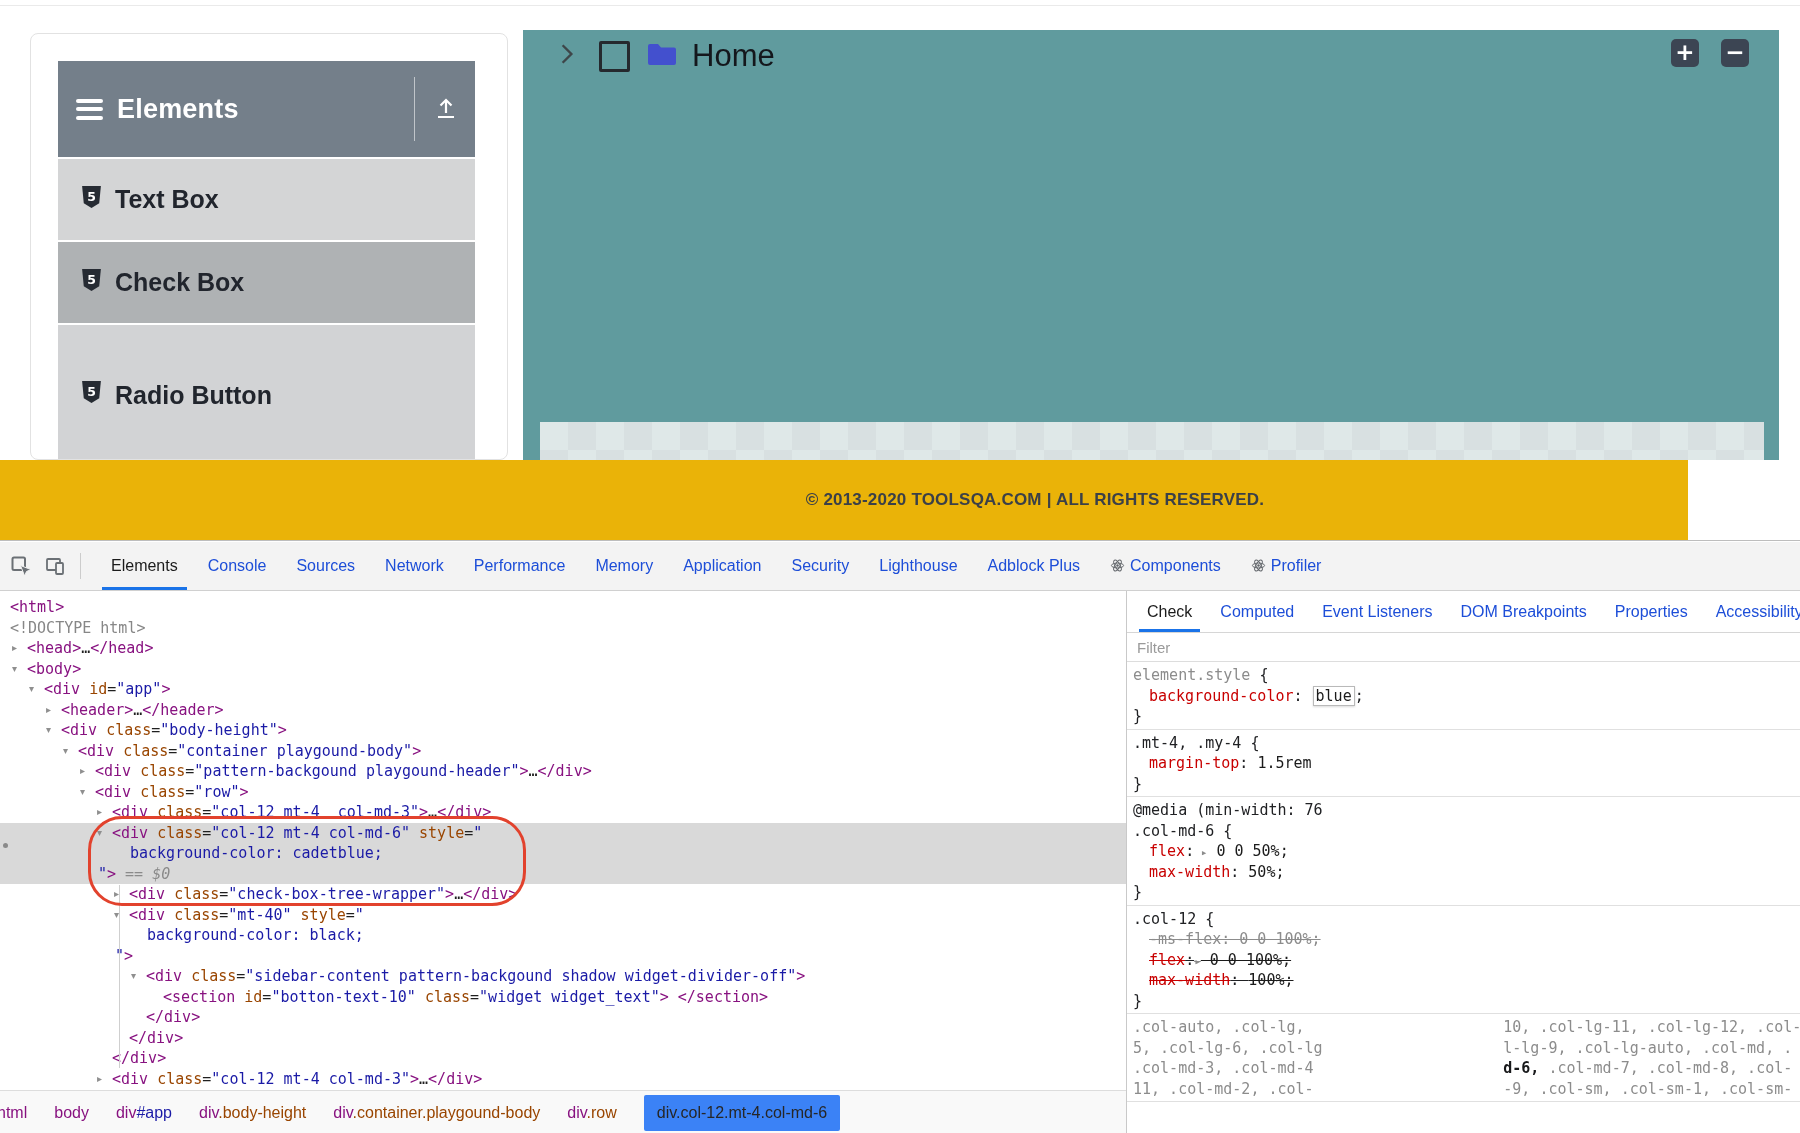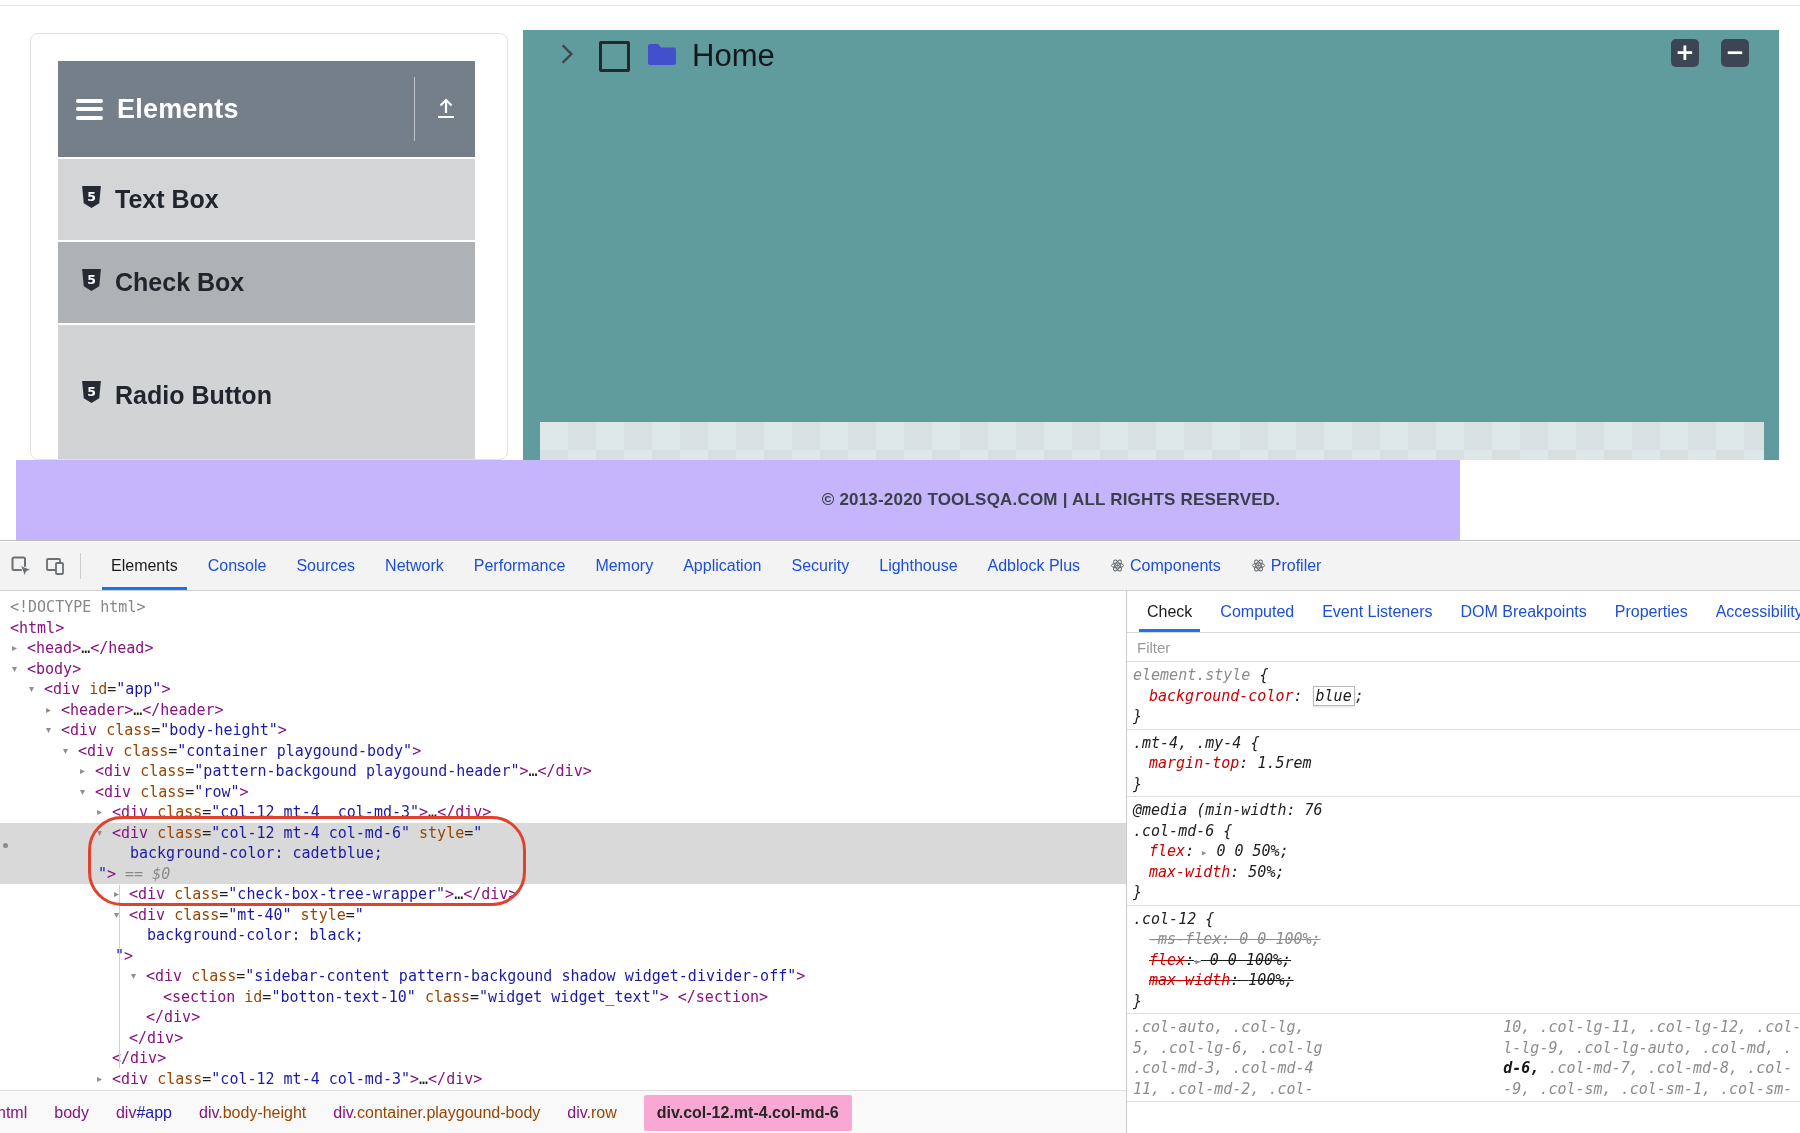--- a/index.html
+++ b/index.html
@@ -29,21 +29,21 @@
   .node-label{margin-left:14px;font-size:31px;color:#14171c;}
   .zoom-btn{position:absolute;top:9px;width:28px;height:28px;background:#3c4553;border-radius:5px;
             color:#fff;font-size:23px;font-weight:700;text-align:center;line-height:26px;
             font-family:"DejaVu Sans",sans-serif;cursor:default;}
   .zoom-in{right:80px;} .zoom-out{right:30px;}
   .pattern-strip{position:absolute;left:17px;top:392px;width:1224px;height:38px;background:#fafafa;
       background-image:
         linear-gradient(45deg,#ededed 25%,transparent 25%,transparent 75%,#ededed 75%),
         linear-gradient(45deg,#ededed 25%,#f6f6f6 25%,#f6f6f6 75%,#ededed 75%);
       background-size:56px 56px;background-position:0 0,28px 28px;opacity:.85;}
-  .site-footer{position:absolute;left:0;top:460px;width:1444px;height:81px;background:#c4b5fd;margin-left:16px;}
+  .site-footer{position:absolute;left:0;top:460px;width:1688px;height:81px;background:#eab308;}
   .copyright{position:absolute;left:1035px;top:30px;transform:translateX(-50%);
              font-size:17px;font-weight:700;color:#3b4048;letter-spacing:.2px;white-space:nowrap;}
   
   .devtools{position:absolute;left:0;top:540px;width:1800px;height:593px;background:#fff;
             border-top:1px solid #bdbdbd;}
   .dt-toolbar{position:absolute;left:0;top:1px;width:1800px;height:48px;background:#f3f3f3;
               border-bottom:1px solid #d0d0d0;}
   .tb-icon{position:absolute;top:13px;width:24px;height:24px;cursor:default;}
   .tb-inspect{left:10px;} .tb-device{left:44px;}
   .tb-divider{position:absolute;left:80px;top:11px;width:1px;height:26px;background:#ccc;}
@@ -63,33 +63,33 @@
   .t-gray{color:#878787;} .t-plain{color:#1f1f1f;} .t-meta{color:#8a8a8a;font-style:italic;}
   .indent-guide{position:absolute;left:119px;top:344px;width:1px;height:183px;background:#cfcfcf;}
   .annotation-oval{position:absolute;left:88px;top:275px;width:432px;height:84px;
                    border:3px solid var(--annotation-red);border-radius:34px;pointer-events:none;z-index:3;}
   .annotation-dot{position:absolute;left:3px;top:302px;width:5px;height:5px;border-radius:50%;background:#8a8a8a;}
   .crumb-bar{position:absolute;left:0;top:549px;width:1126px;height:44px;background:#f9f9f9;
              border-top:1px solid #ddd;display:flex;align-items:center;padding-left:2px;box-sizing:border-box;
              font-size:16px;overflow:hidden;}
   .crumb{margin-right:27px;white-space:nowrap;cursor:default;}
   .crumb:first-child{margin-left:-5px;}
-  .crumb.selected{background:#f9a8d4;padding:9px 13px;border-radius:2px;margin-right:5px;font-weight:bold;}
+  .crumb.selected{background:#3b82f6;padding:9px 13px;border-radius:2px;margin-right:5px;}
   .bc-tag{color:#881280;} .bc-cls{color:#994500;} .bc-id{color:#1a1aa6;} .bc-cur{color:#262626;}
   .splitter{position:absolute;left:1126px;top:50px;width:1px;height:543px;background:#c9c9c9;}
   
   .styles-pane{position:absolute;left:1127px;top:50px;width:673px;height:543px;background:#fff;overflow:hidden;}
   .styles-tabs{height:41px;border-bottom:1px solid #d6d6d6;display:flex;padding-left:6px;overflow:hidden;}
   .styles-tabs .tab{line-height:41px;padding:0 14px;}
   .filter-row{height:28px;border-bottom:1px solid #ddd;display:flex;align-items:center;}
   .filter-input{border:none;outline:none;width:100%;font-size:15px;padding:0 0 0 10px;color:#333;background:transparent;
                 font-family:"Liberation Sans",sans-serif;}
   .filter-input::placeholder{color:#9a9a9a;}
   .css-rules{font-family:"DejaVu Sans Mono",monospace;font-size:15px;}
-  .css-section{padding:3px 0 2px 0;border-bottom:1px solid #e0e0e0;font-style:italic;}
+  .css-section{padding:3px 0 2px 0;border-bottom:1px solid #e0e0e0;}
   .css-line{height:20.5px;line-height:20.5px;white-space:pre;padding-left:6px;}
   .css-line.ind{padding-left:22px;}
   .s-sel{color:#202124;} .s-gray{color:#8c8c8c;} .s-prop{color:#c80000;} .s-val{color:#1b1b1b;}
   .s-plain{color:#202124;} .s-tri{color:#8c8c8c;font-size:11px;}
   .s-strike{text-decoration:line-through;}
   .s-selmatch{color:#17181a;font-weight:700;}
   .s-edit{border:1px solid #b9b9b9;background:#fff;padding:0 2px;margin-left:1px;box-shadow:0 1px 2px rgba(0,0,0,.15);}
 </style>
 </head>
 <body>
@@ -209,22 +209,22 @@
                   <ellipse cx="8" cy="8" rx="6.5" ry="2.6"></ellipse>
                   <ellipse cx="8" cy="8" rx="6.5" ry="2.6" transform="rotate(60 8 8)"></ellipse>
                   <ellipse cx="8" cy="8" rx="6.5" ry="2.6" transform="rotate(120 8 8)"></ellipse>
                 </g>
                 <circle cx="8" cy="8" r="1.3" fill="#61656a"></circle>
               </svg></span><span>Profiler</span></div>
         </div>
     </div>
 
     <div class="dom-pane" id="dom-pane">
+        <div class="dom-line" style="padding-left: 10px;"><span class="t-tag">&lt;html&gt;</span></div>
         <div class="dom-line" style="padding-left: 10px;"><span class="t-gray">&lt;!DOCTYPE html&gt;</span></div>
-        <div class="dom-line" style="padding-left: 10px;"><span class="t-tag">&lt;html&gt;</span></div>
         <div class="dom-line" style="padding-left: 27px;"><span class="dt-arrow" style="left: 12px;">▸</span><span class="t-tag">&lt;head&gt;</span><span class="t-plain">…</span><span class="t-tag">&lt;/head&gt;</span></div>
         <div class="dom-line" style="padding-left: 27px;"><span class="dt-arrow" style="left: 12px;">▾</span><span class="t-tag">&lt;body&gt;</span></div>
         <div class="dom-line" style="padding-left: 44px;"><span class="dt-arrow" style="left: 29px;">▾</span><span class="t-tag">&lt;div</span><span class="t-attr"> id</span><span class="t-plain">=</span><span class="t-val">"app"</span><span class="t-tag">&gt;</span></div>
         <div class="dom-line" style="padding-left: 61px;"><span class="dt-arrow" style="left: 46px;">▸</span><span class="t-tag">&lt;header&gt;</span><span class="t-plain">…</span><span class="t-tag">&lt;/header&gt;</span></div>
         <div class="dom-line" style="padding-left: 61px;"><span class="dt-arrow" style="left: 46px;">▾</span><span class="t-tag">&lt;div</span><span class="t-attr"> class</span><span class="t-plain">=</span><span class="t-val">"body-height"</span><span class="t-tag">&gt;</span></div>
         <div class="dom-line" style="padding-left: 78px;"><span class="dt-arrow" style="left: 63px;">▾</span><span class="t-tag">&lt;div</span><span class="t-attr"> class</span><span class="t-plain">=</span><span class="t-val">"container playgound-body"</span><span class="t-tag">&gt;</span></div>
         <div class="dom-line" style="padding-left: 95px;"><span class="dt-arrow" style="left: 80px;">▸</span><span class="t-tag">&lt;div</span><span class="t-attr"> class</span><span class="t-plain">=</span><span class="t-val">"pattern-backgound playgound-header"</span><span class="t-tag">&gt;</span><span class="t-plain">…</span><span class="t-tag">&lt;/div&gt;</span></div>
         <div class="dom-line" style="padding-left: 95px;"><span class="dt-arrow" style="left: 80px;">▾</span><span class="t-tag">&lt;div</span><span class="t-attr"> class</span><span class="t-plain">=</span><span class="t-val">"row"</span><span class="t-tag">&gt;</span></div>
         <div class="dom-line" style="padding-left: 112px;"><span class="dt-arrow" style="left: 97px;">▸</span><span class="t-tag">&lt;div</span><span class="t-attr"> class</span><span class="t-plain">=</span><span class="t-val">"col-12 mt-4  col-md-3"</span><span class="t-tag">&gt;</span><span class="t-plain">…</span><span class="t-tag">&lt;/div&gt;</span></div>
         <div class="dom-line sel" style="padding-left: 112px;"><span class="dt-arrow" style="left: 97px;">▾</span><span class="t-tag">&lt;div</span><span class="t-attr"> class</span><span class="t-plain">=</span><span class="t-val">"col-12 mt-4 col-md-6"</span><span class="t-attr"> style</span><span class="t-plain">=</span><span class="t-val">"</span></div>

